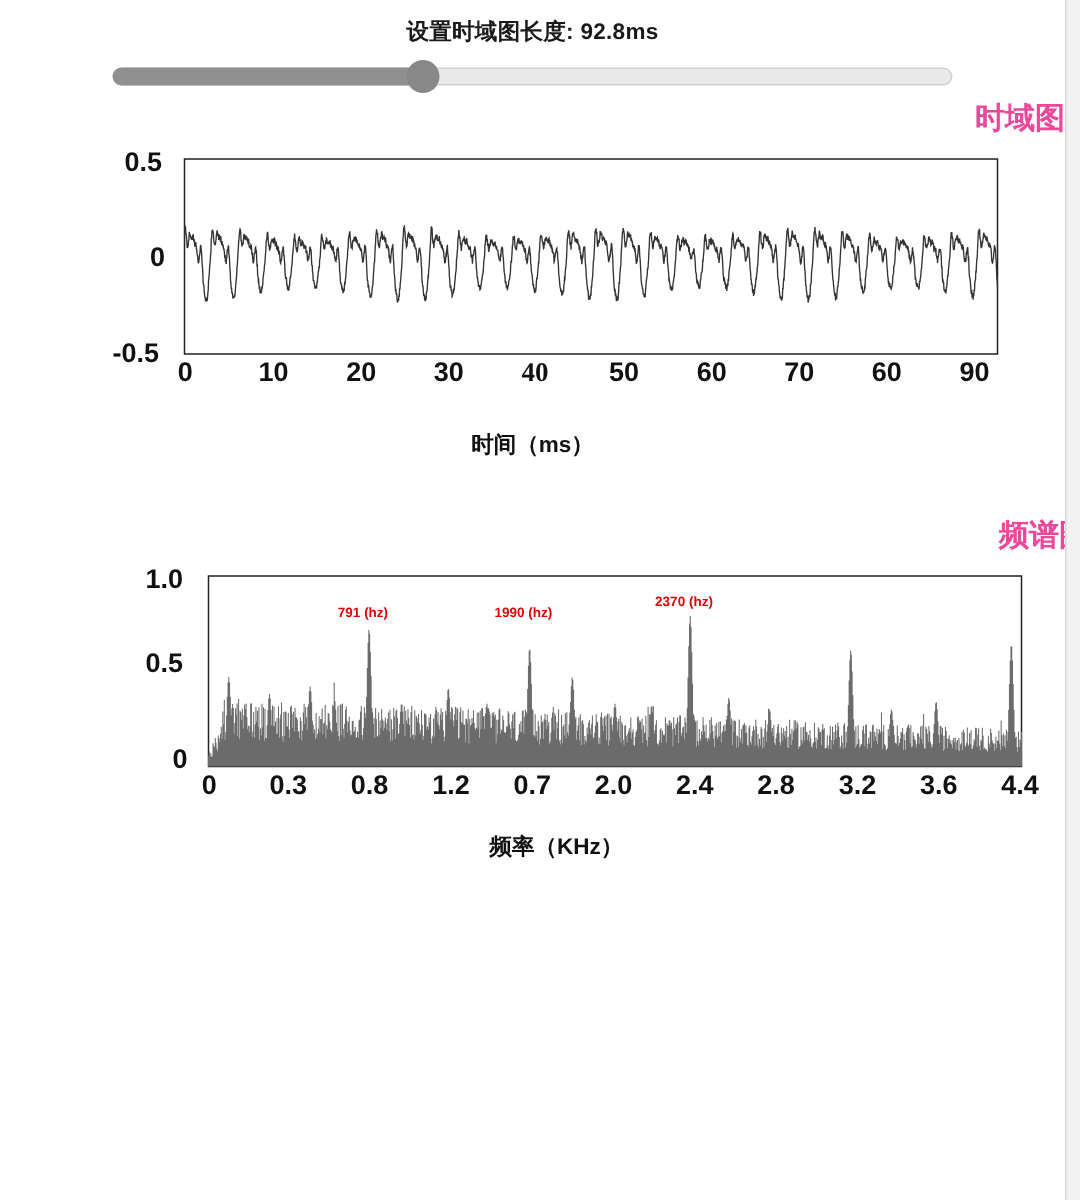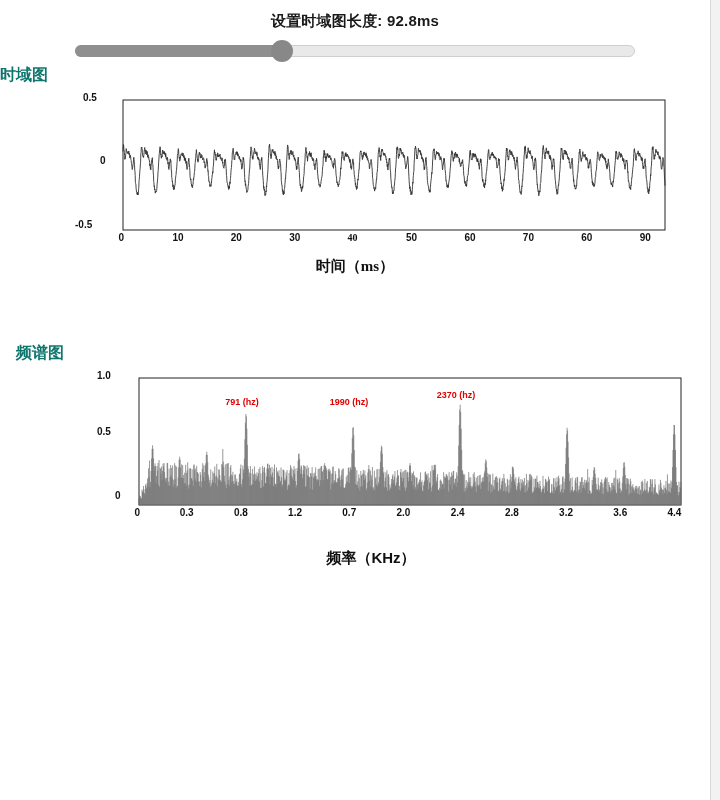--- a/index.html
+++ b/index.html
@@ -57,37 +57,37 @@
   }
   .slider-thumb {
     position: absolute;
     top: 0;
     width: 22px; height: 22px;
     border-radius: 50%;
     background: #888888;
   }
 
   .chart-title {
-    text-align: left;
-    font-size: 16px;
+    text-align: right;
+    font-size: 20px;
     font-weight: bold;
-    color: #0f766e;
+    color: #ec4899;
     margin: 0;
   }
 
   .plot-wrap { position: relative; margin: 0 auto; }
   .axis-label {
     text-align: center;
     font-size: 15px;
     font-weight: bold;
     color: #111;
   }
   .tick-label {
     position: absolute;
-    font-size: 10px;
+    font-size: 18px;
     font-weight: bold;
     color: #111;
     white-space: nowrap;
     text-align: right;
   }
   .ann {
     position: absolute;
     font-size: 9px;
     color: #e00000;
     font-weight: bold;
@@ -127,21 +127,21 @@
           <div class="tick-label" style="top: 140px; left: 254.216px;">30</div>
           <div class="tick-label" style="top: 140px; left: 312.621px; font-family: Liberation Serif, serif;">40</div>
           <div class="tick-label" style="top: 140px; left: 371.026px;">50</div>
           <div class="tick-label" style="top: 140px; left: 429.431px;">60</div>
           <div class="tick-label" style="top: 140px; left: 487.836px;">70</div>
           <div class="tick-label" style="top: 140px; left: 546.241px;">60</div>
           <div class="tick-label" style="top: 140px; left: 604.647px;">90</div>
         </div>
     </div>
 
-    <div class="axis-label" style="font-family:Liberation Serif, serif;">时间（ms）</div>
+    <div class="axis-label" style="margin-top:24px;">时间（ms）</div>
   </div>
 
 
   <div style="position:absolute; left:16px; top:343px; width:710px;">
     <div class="chart-title">频谱图</div>
 
     <div class="plot-wrap" style="width:640px; height:155px; margin-top:6px; position:relative;">
       <svg id="spplot" width="640" height="155" viewBox="0 0 640 155">
         <rect x="88" y="8" width="542" height="127" fill="#ffffff" stroke="#222" stroke-width="1"></rect>
         <g id="spbars">

